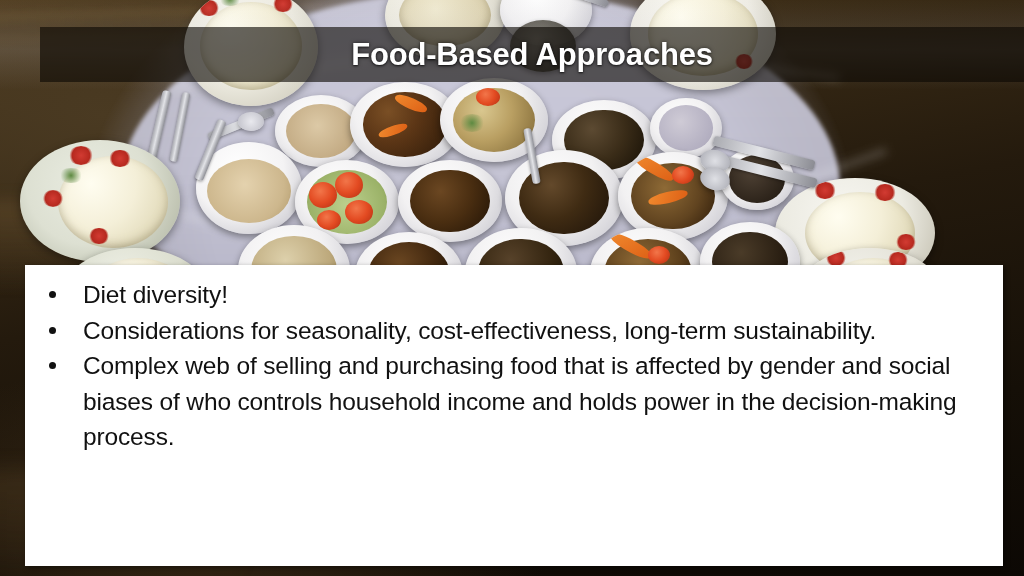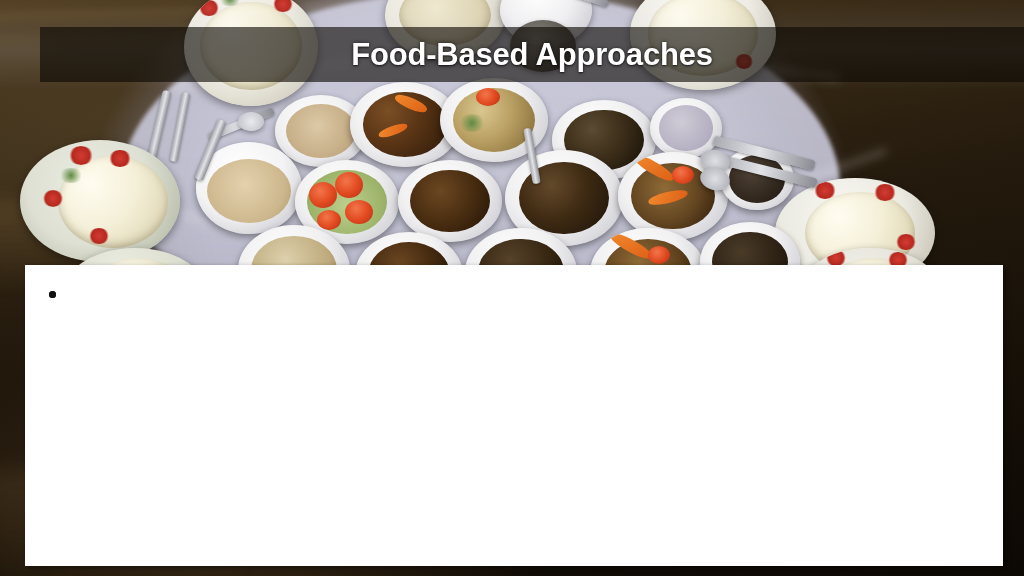--- a/index.html
+++ b/index.html
@@ -338,20 +338,26 @@
   </div>
 
   <div id="title-banner">
     <div id="title-text">Food-Based Approaches</div>
   </div>
 
   <div id="content-box">
     <ul class="bullets">
       <li>
         <span class="dot"></span>
+        <span>Diet diversity!</span>
       </li>
       <li>
         <span class="dot"></span>
+        <span>Considerations for seasonality, cost-effectiveness, long-term sustainability.</span>
+      </li>
+      <li>
+        <span class="dot"></span>
+        <span>Complex web of selling and purchasing food that is affected by gender and social biases of who controls household income and holds power in the decision-making process.</span>
       </li>
     </ul>
   </div>
 
 </div>
 
 </body></html>

